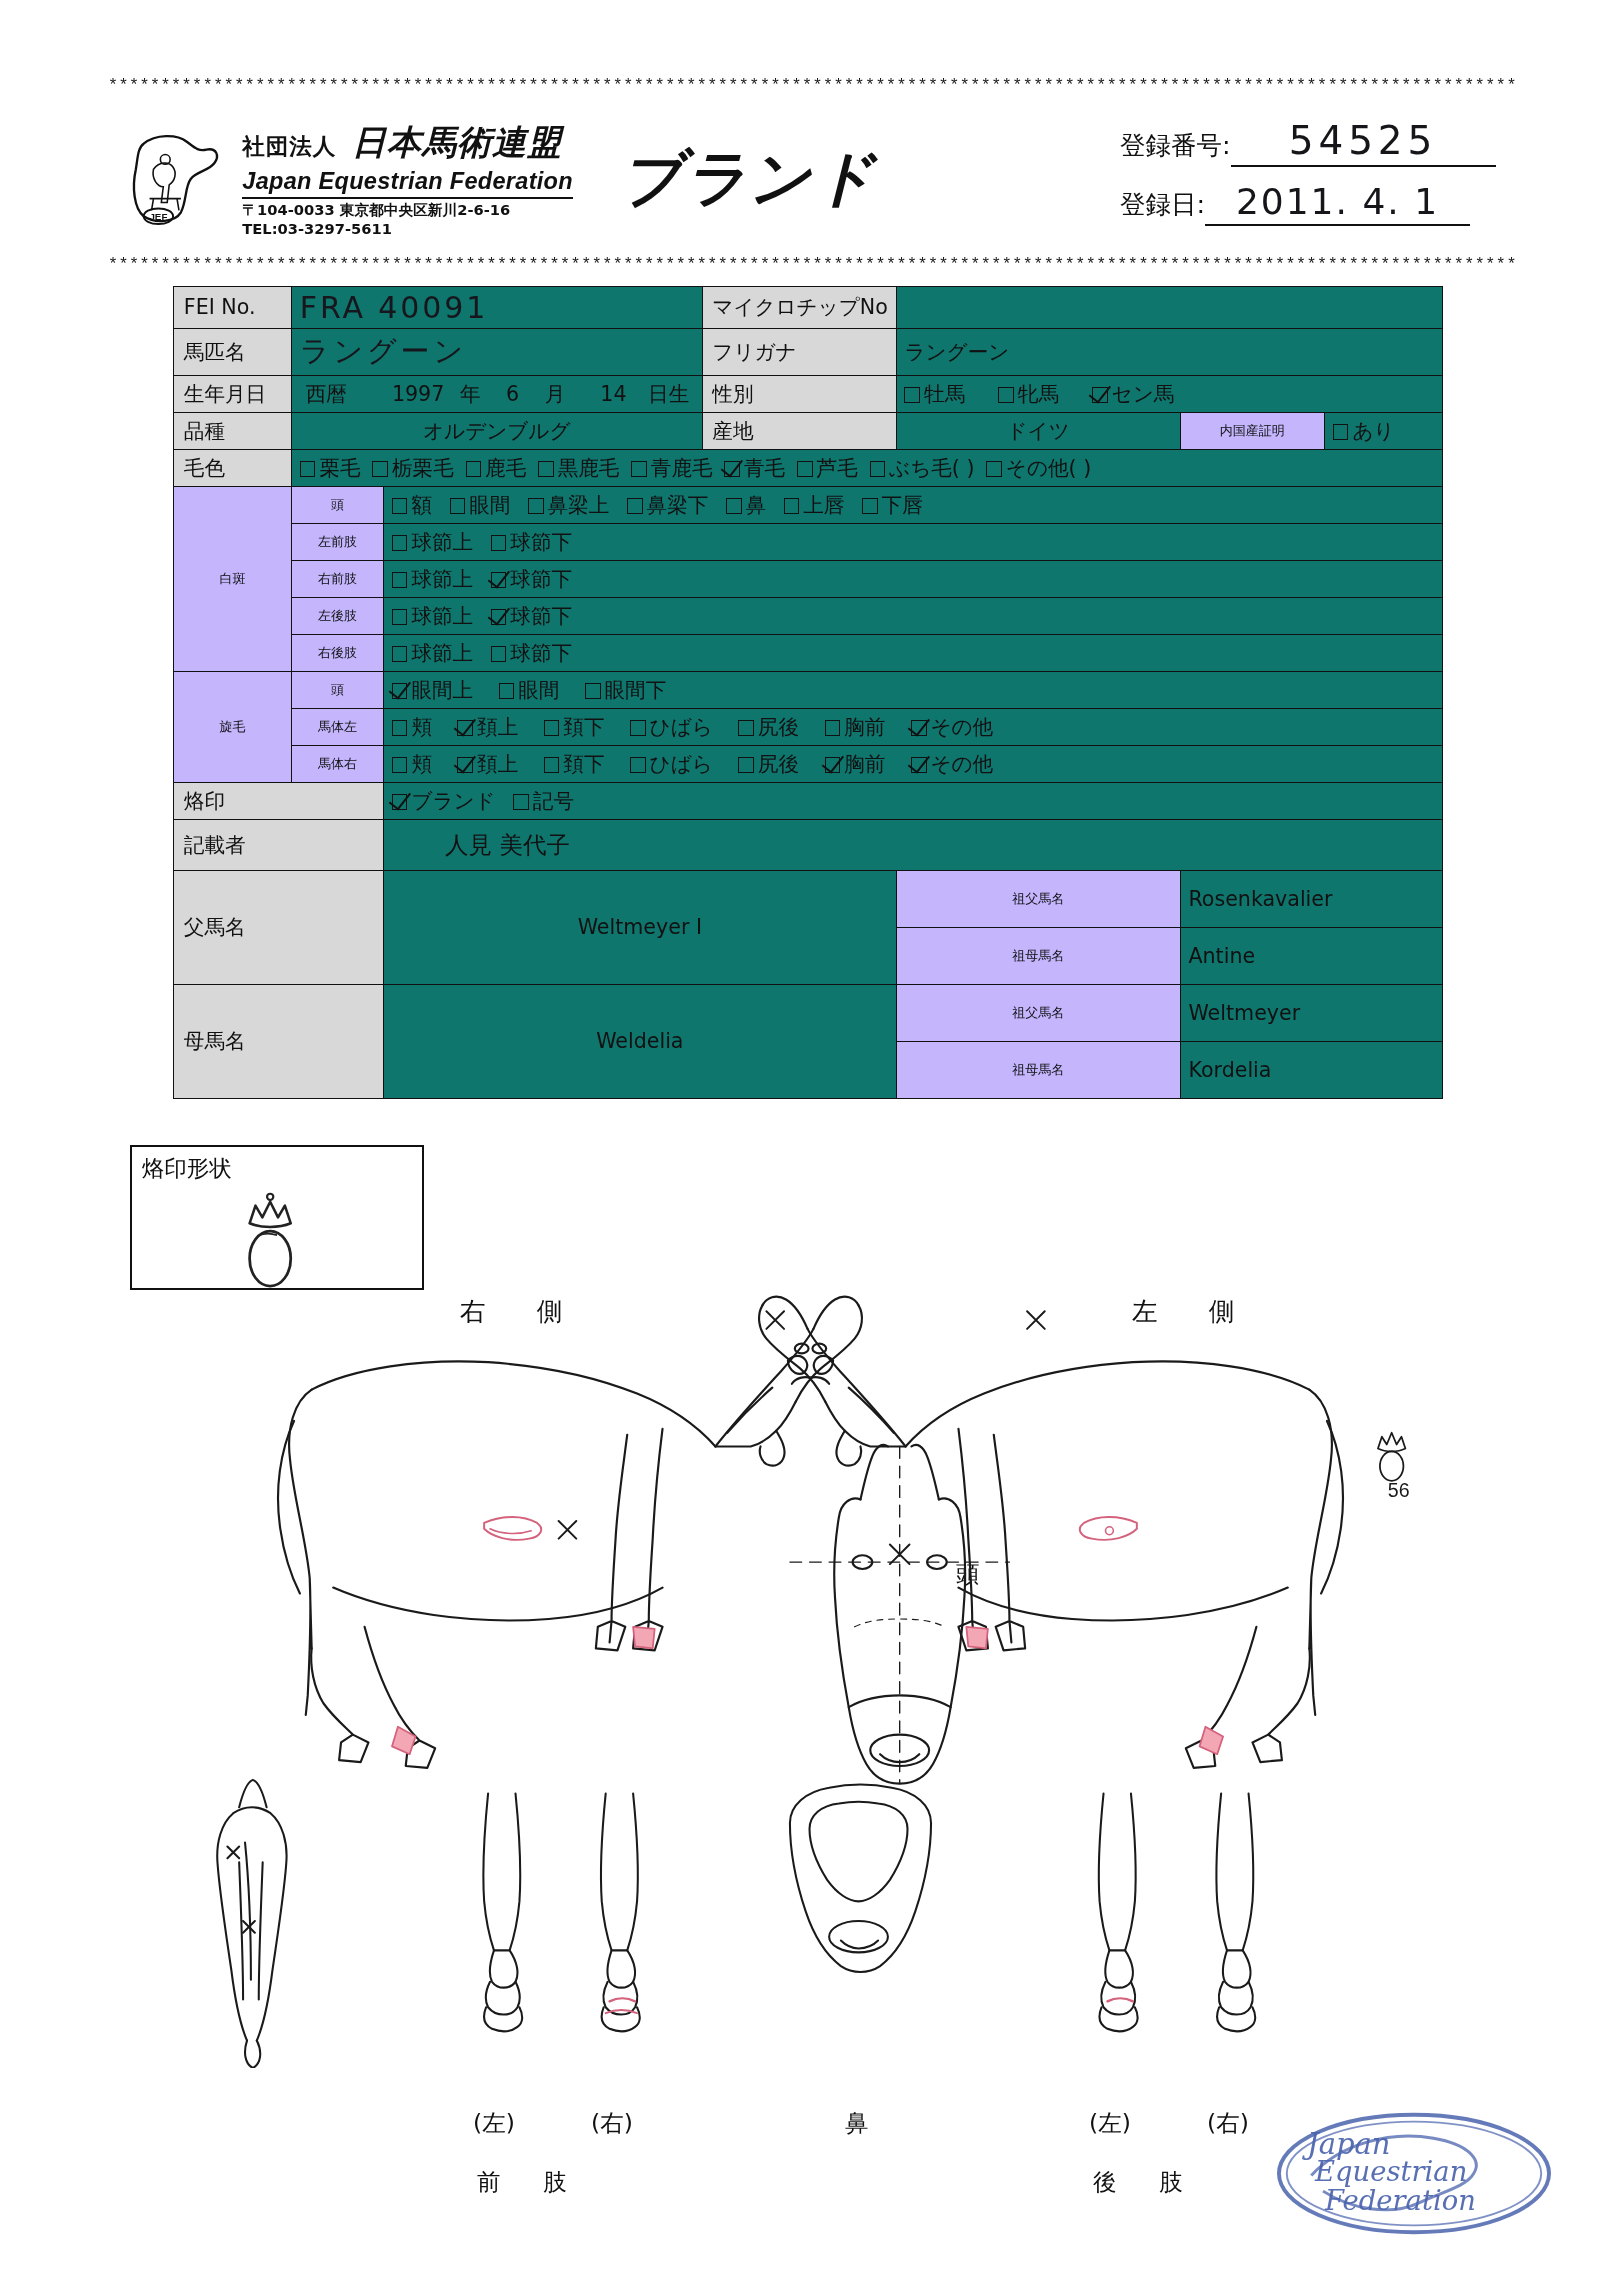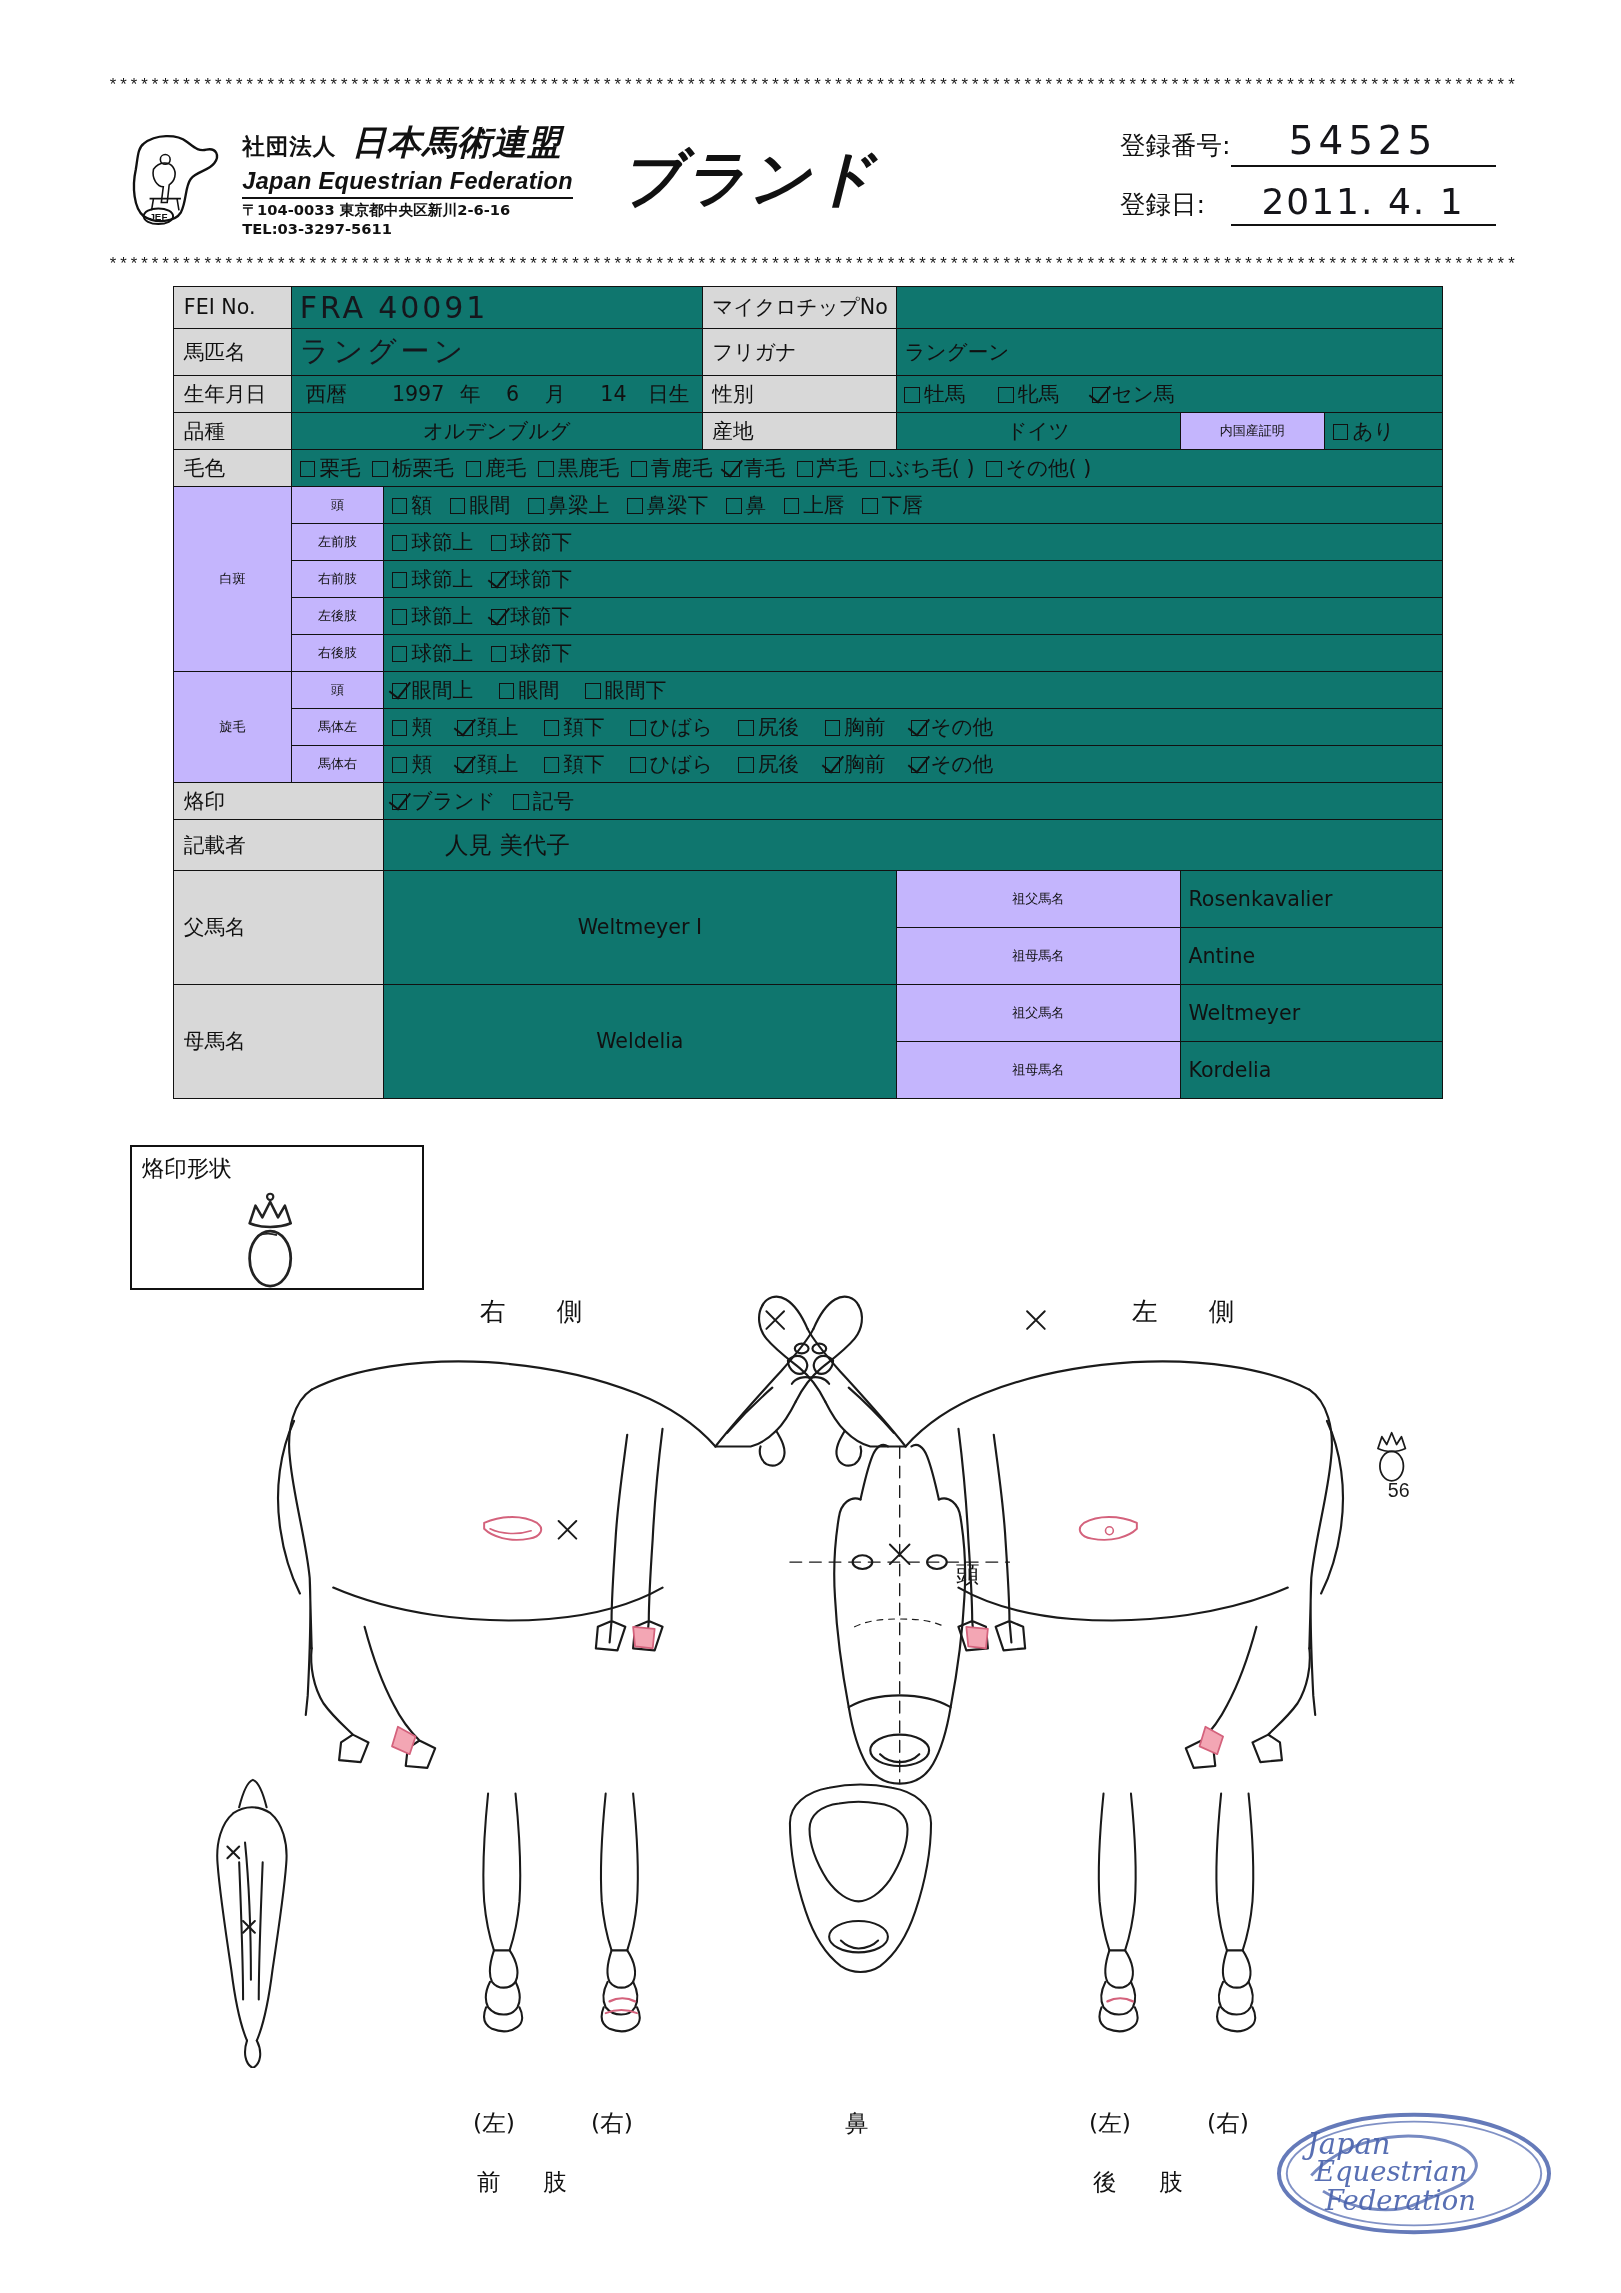--- a/index.html
+++ b/index.html
@@ -86,21 +86,21 @@
     font-family: "DejaVu Sans", sans-serif;
     letter-spacing: 2px;
     flex: 0 0 auto;
   }
 
   .reg-block {
     margin-left: auto;
     margin-right: 23.5px;
     flex: 0 0 auto;
   }
-  .reg-row { display: flex; align-items: flex-end; margin-bottom: 13.7px; justify-content: space-between; }
+  .reg-row { display: flex; align-items: flex-end; margin-bottom: 13.7px; }
   .reg-label {
     font-size: 25.5px;
     font-family: "DejaVu Sans", sans-serif;
     white-space: nowrap;
     padding-bottom: 3.9px;
   }
   .reg-value {
     border-bottom: 2.5px solid #111;
     min-width: 265px;
     text-align: center;
@@ -417,21 +417,21 @@
     <svg width="294" height="108" viewBox="0 0 300 110">
       <path d="M120 40 L126 22 L133 34 L141 18 L149 34 L156 22 L162 40 C150 45,132 45,120 40 Z" fill="none" stroke="#222" stroke-width="2.6" stroke-linejoin="round"></path>
       <circle cx="141" cy="13" r="3.2" fill="none" stroke="#222" stroke-width="2.2"></circle>
       <ellipse cx="141" cy="76" rx="21" ry="28" fill="none" stroke="#222" stroke-width="2.8"></ellipse>
       <path d="M128 53 C134 50,142 50,148 52" fill="none" stroke="#222" stroke-width="1.8"></path>
     </svg>
   </div>
 
   <div class="diagram">
 
-    <span class="side-label" style="left:480px; top:167px;">右 側</span>
+    <span class="side-label" style="left:460px; top:167px;">右 側</span>
     <span class="side-label" style="left:1132px; top:167px;">左 側</span>
     <span class="fig-label" style="left:956px; top:431px;">頭</span>
 
     <svg width="1621" height="706" viewBox="0 0 1654 720" style="position:absolute;left:0;top:39px">
       <g fill="none" stroke="#1a1a1a" stroke-width="2.2" stroke-linejoin="round" stroke-linecap="round">
 
         <path d="M318 228 C300 240,292 268,296 300 C300 340,312 380,316 420
                  L318 492 M316 420 C318 460,316 500,314 540 L312 560"></path>
         <path d="M318 228 C360 206,430 196,498 200 C560 204,610 216,650 232
                  C690 248,714 268,730 286"></path>

